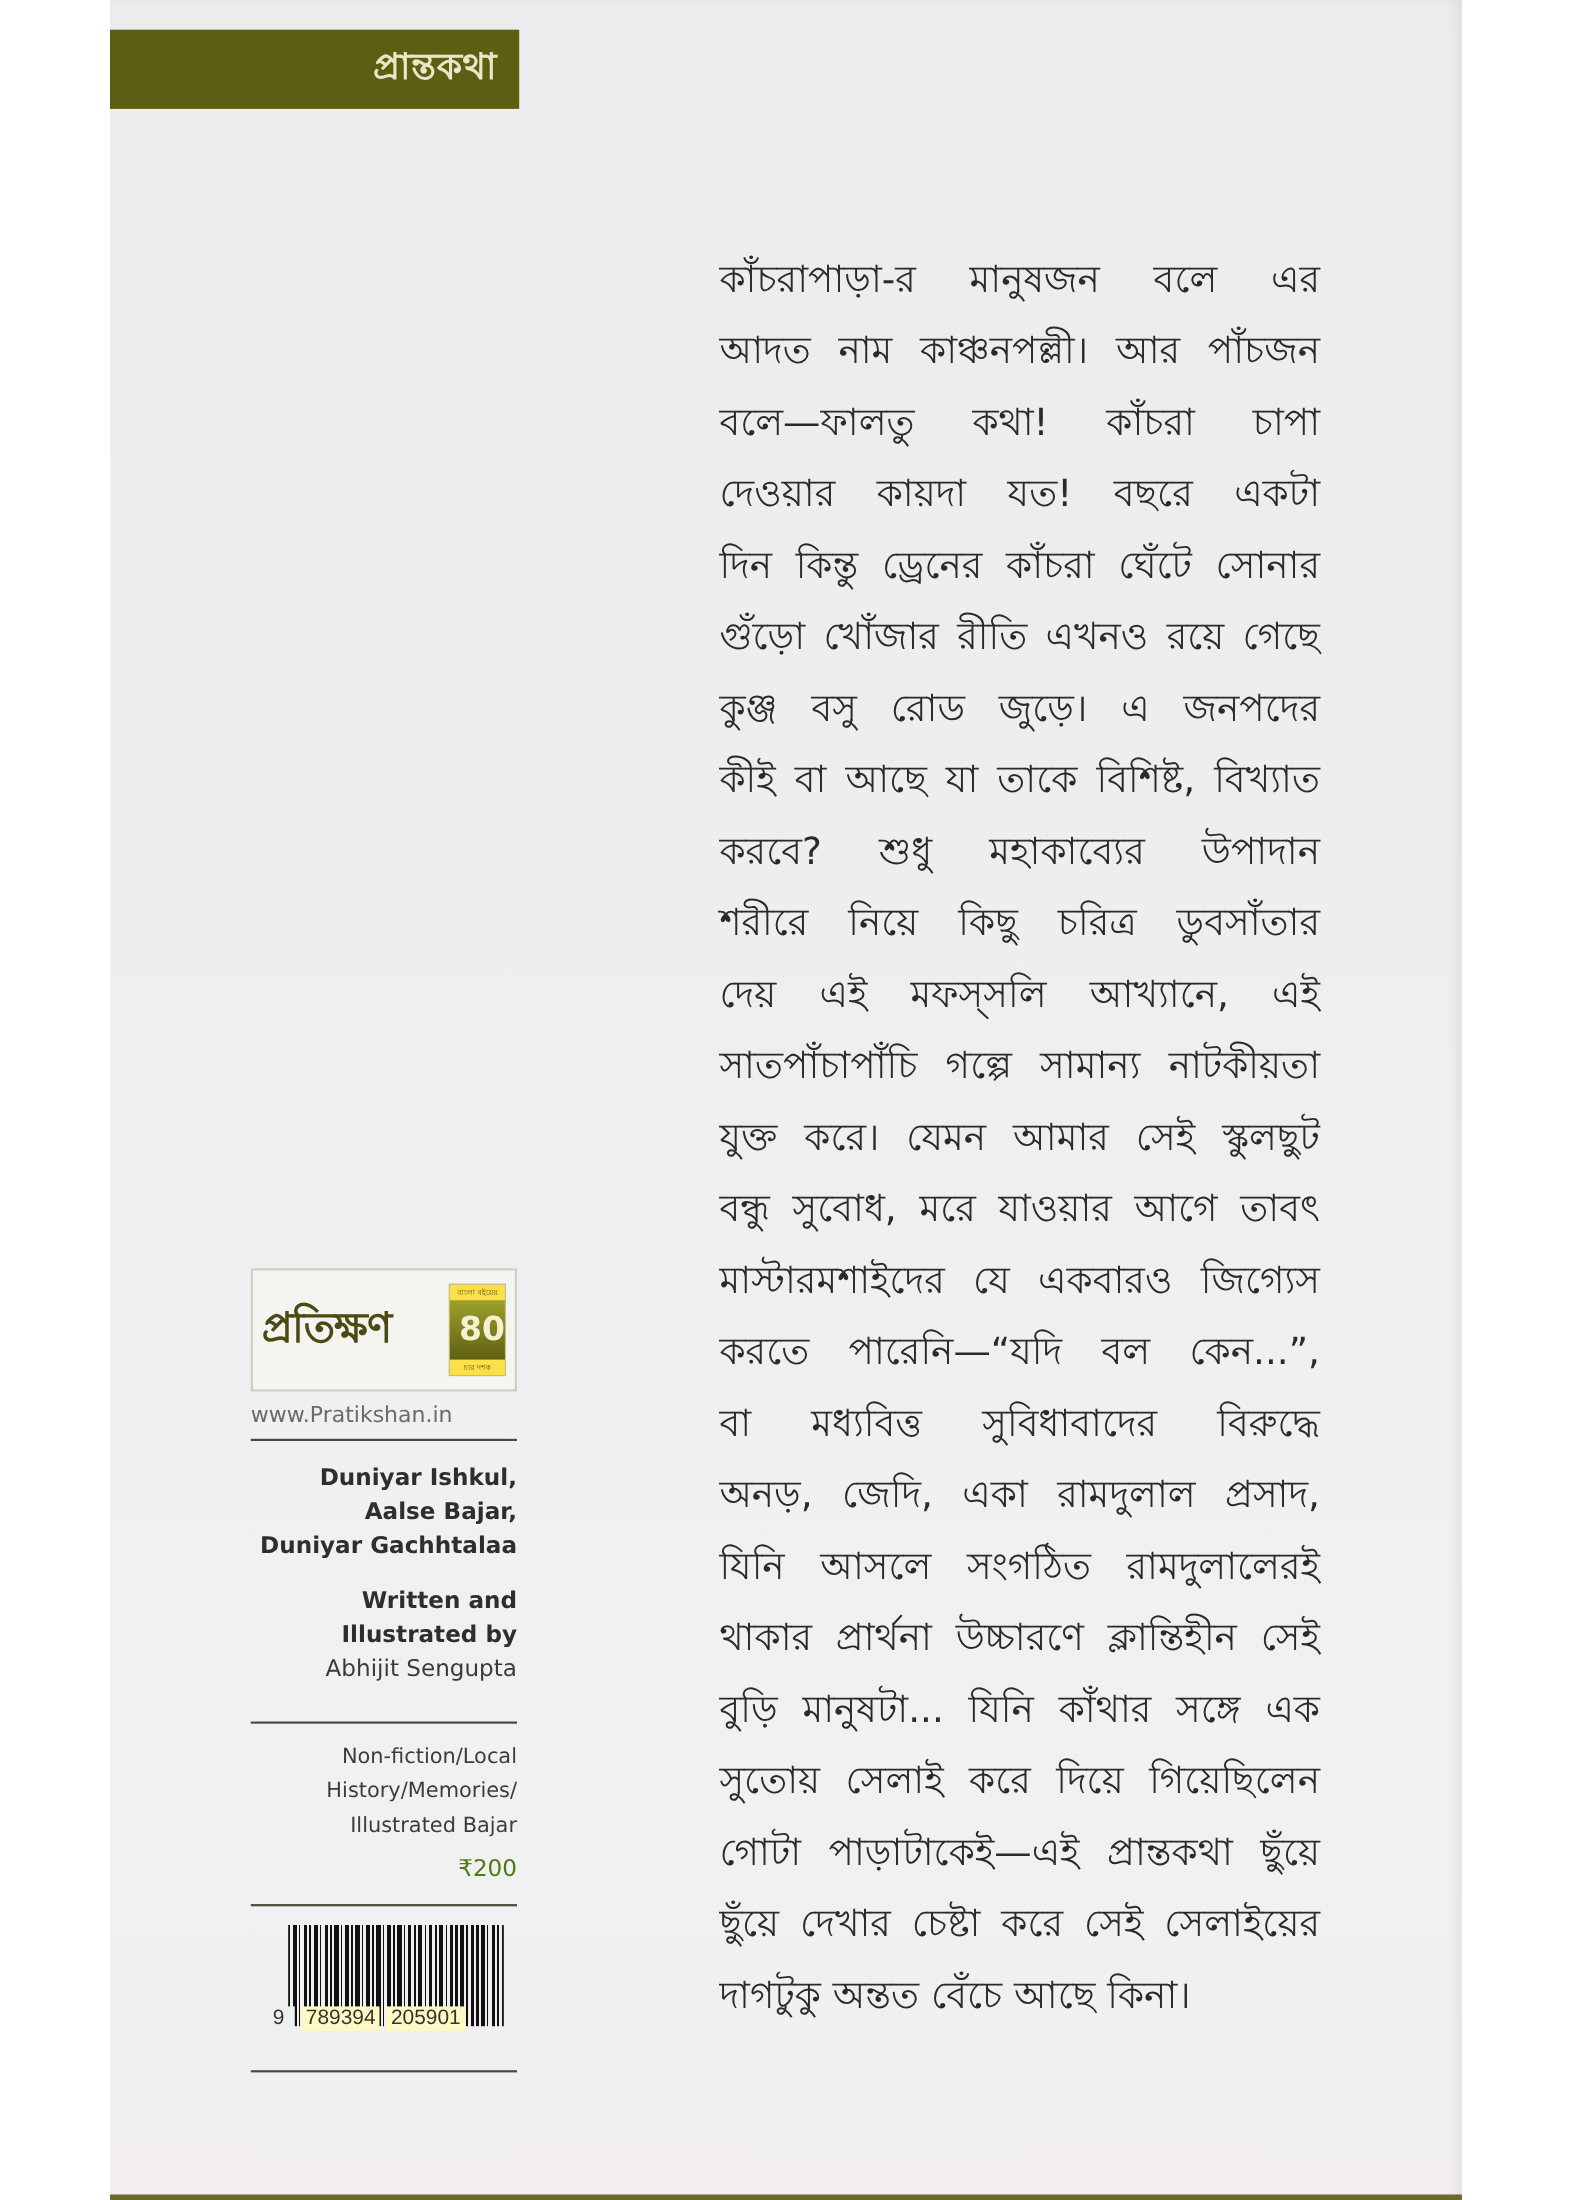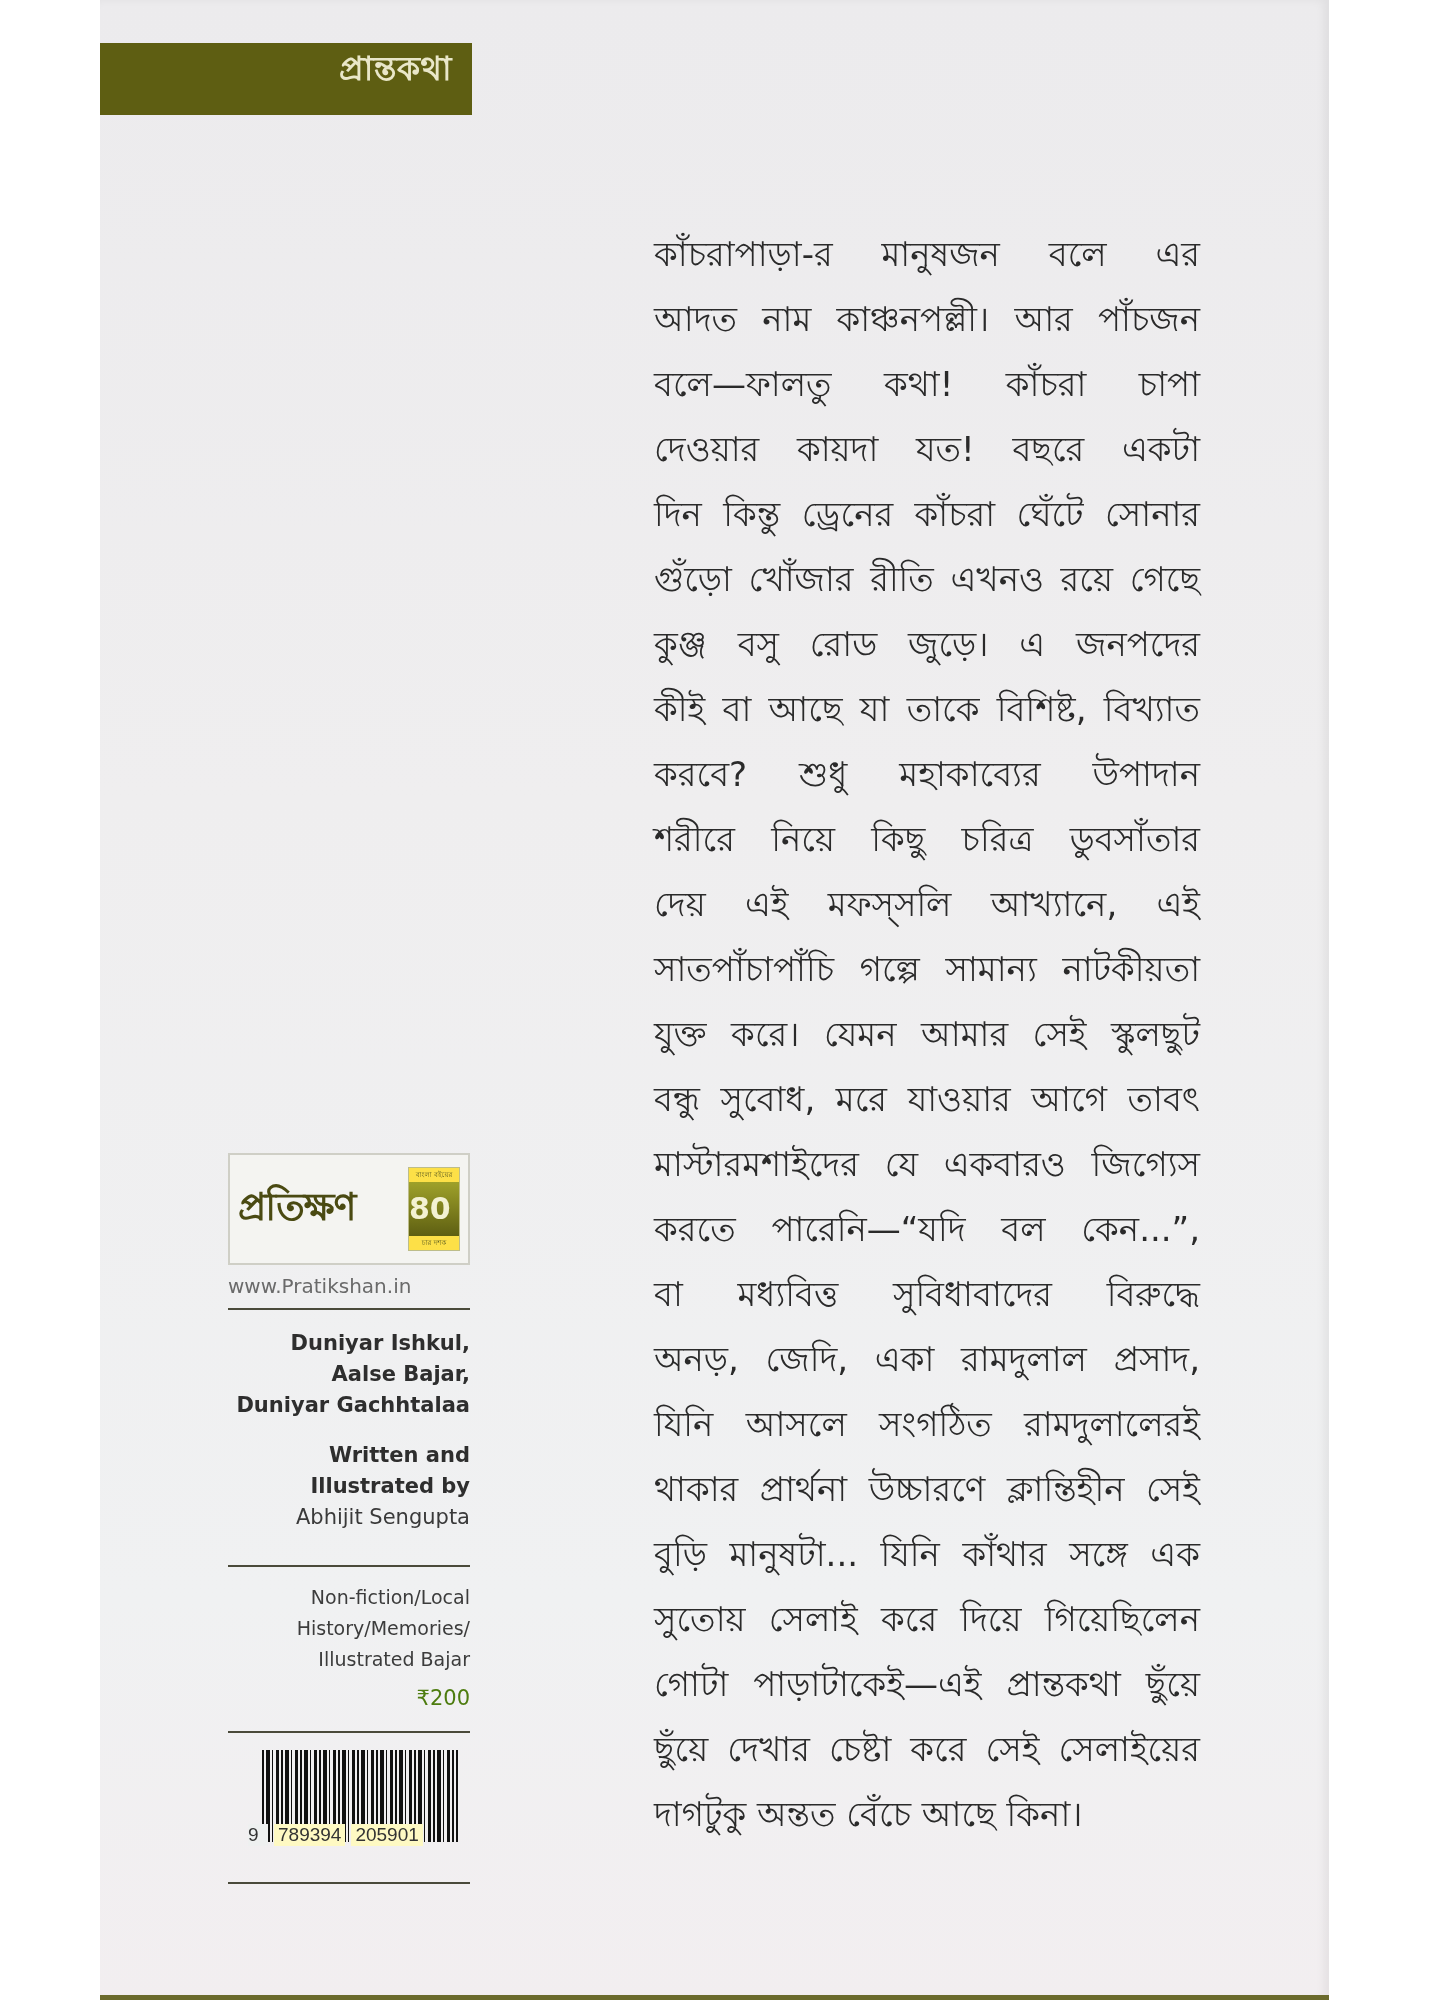--- a/index.html
+++ b/index.html
@@ -33,24 +33,24 @@
     }
     
     .series-band {
       position: absolute;
       left: 100px;
       top: 27px;
       width: 372px;
       height: 72px;
       background: #5e5e12;
       display: flex;
+      align-items: center;
       justify-content: flex-end;
       box-sizing: border-box;
       padding-right: 20px;
-      margin-top: 16px;
     }
     .series-band span {
       color: #e9e7c9;
       font-size: 33px;
       font-weight: bold;
       letter-spacing: 0.5px;
     }
     
     .blurb {
       position: absolute;
@@ -119,21 +119,21 @@
       line-height: 14px;
       white-space: nowrap;
       overflow: hidden;
     }
     .badge-num {
       flex: 1;
       background: linear-gradient(180deg, #9fa12a 0%, #5e5f12 100%);
       color: #f3f1d2;
       font-weight: bold;
       font-size: 30px;
-      text-align: left;
+      text-align: right;
       line-height: 54px;
     }
     .website {
       position: absolute;
       left: 228px;
       top: 1274px;
       width: 242px;
       font-size: 20px;
       color: #6a6a6a;
     }

